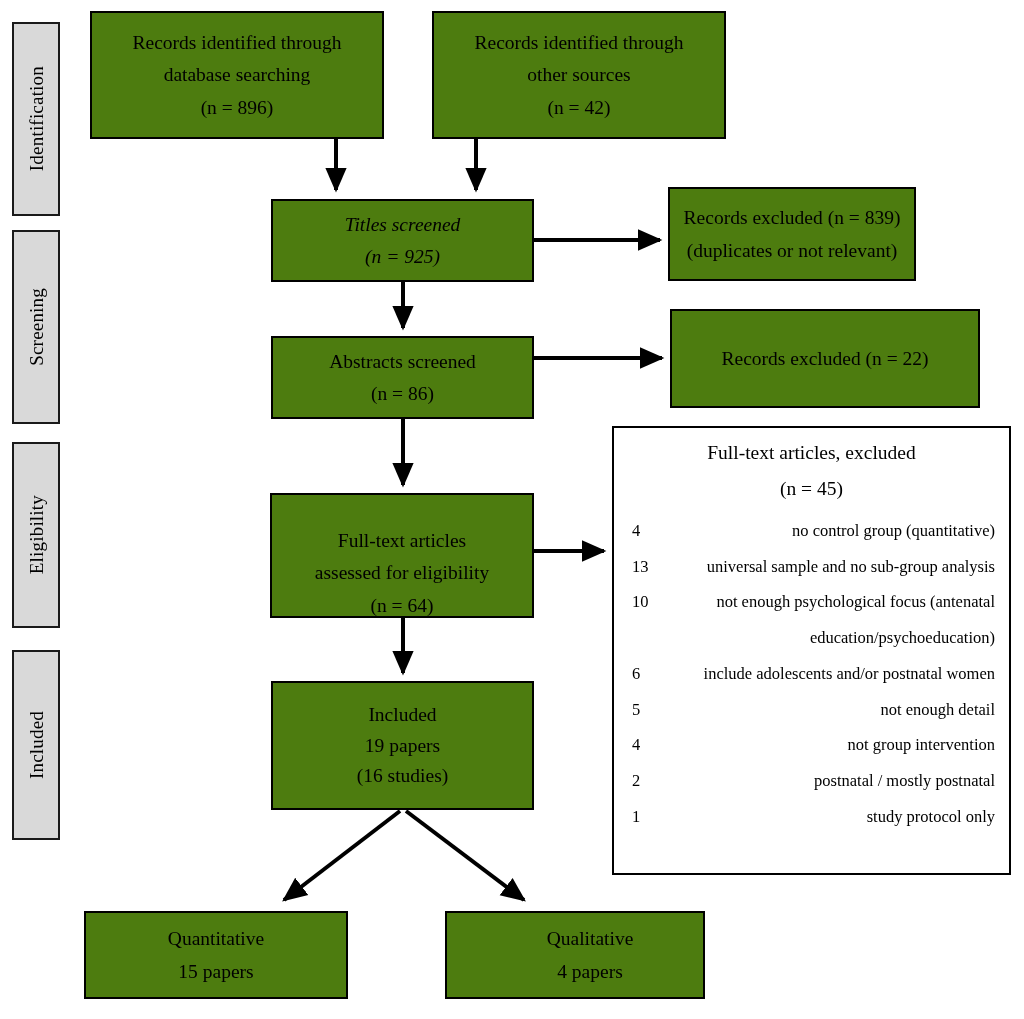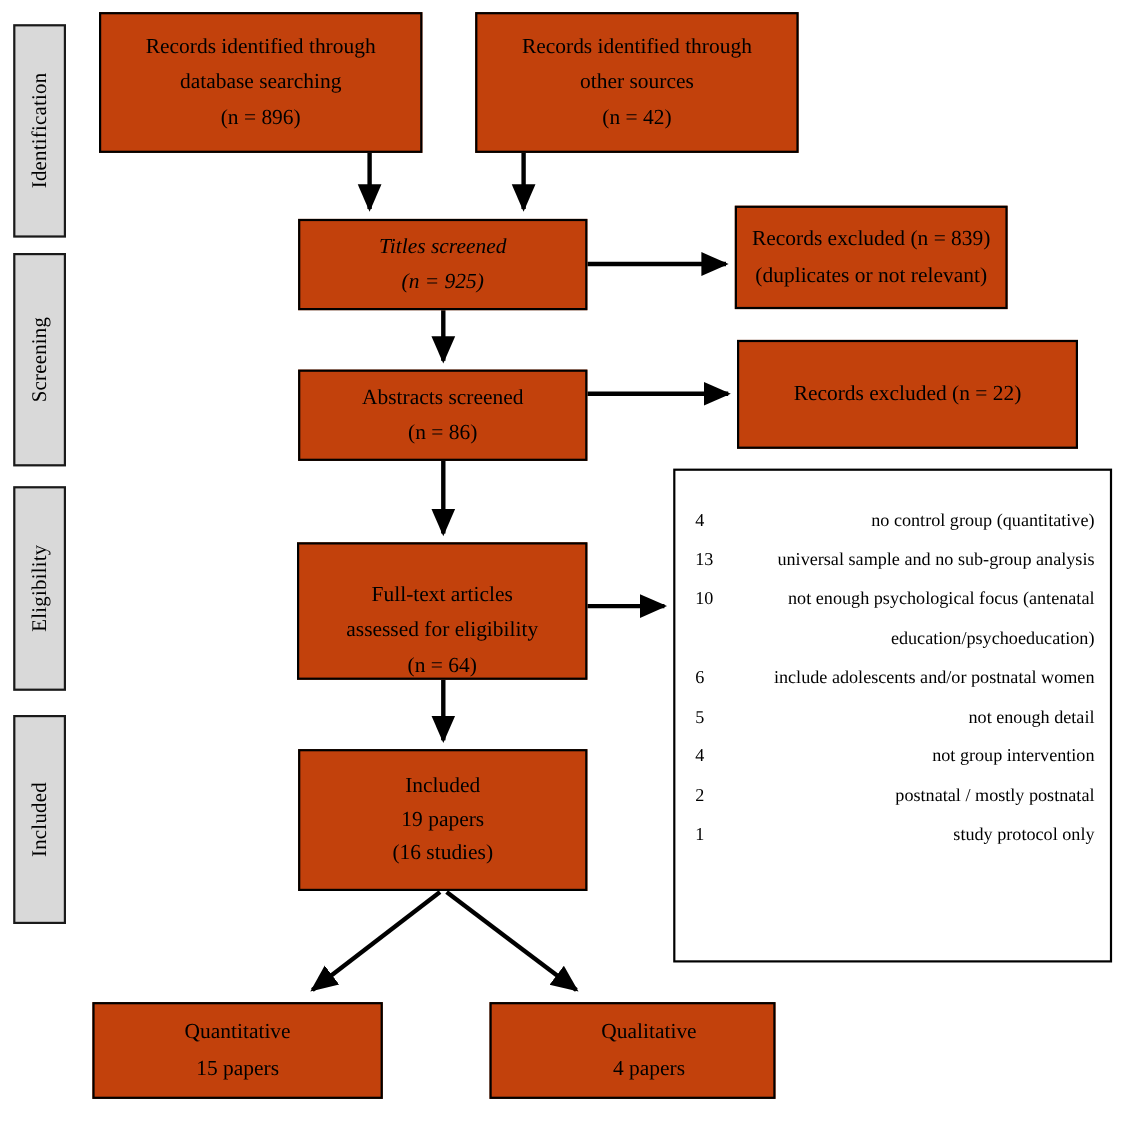--- a/index.html
+++ b/index.html
@@ -33,21 +33,21 @@
     writing-mode: vertical-rl;
     transform: rotate(180deg);
     font-size: 19px;
     letter-spacing: 0.2px;
     white-space: nowrap;
     line-height: 1;
   }
   
   .flow-box {
     position: absolute;
-    background: #c2410c;
+    background: #4d7c0f;
     border: 2px solid #000000;
     box-sizing: border-box;
     display: flex;
     flex-direction: column;
     align-items: center;
     justify-content: center;
     text-align: center;
     font-size: 19.5px;
     line-height: 1.0;
   }
@@ -202,20 +202,24 @@
     <span class="line">Quantitative</span>
     <span class="line">15 papers</span>
   </div>
 
   <div class="flow-box" style="left:445px; top:911px; width:260px; height:88px;padding-left:30px;">
     <span class="line">Qualitative</span>
     <span class="line">4 papers</span>
   </div>
 
   <div id="exclusion-panel" style="left:612px; top:426px; width:399px; height:449px;">
+    <div class="panel-head">
+      <span class="line">Full-text articles, excluded</span>
+      <span class="line">(n = 45)</span>
+    </div>
     <ul class="reason-list">
       <li class="reason-item">
         <span class="reason-count">4</span>
         <span class="reason-text">no control group (quantitative)</span>
       </li>
       <li class="reason-item">
         <span class="reason-count">13</span>
         <span class="reason-text">universal sample and no sub-group analysis</span>
       </li>
       <li class="reason-item">

